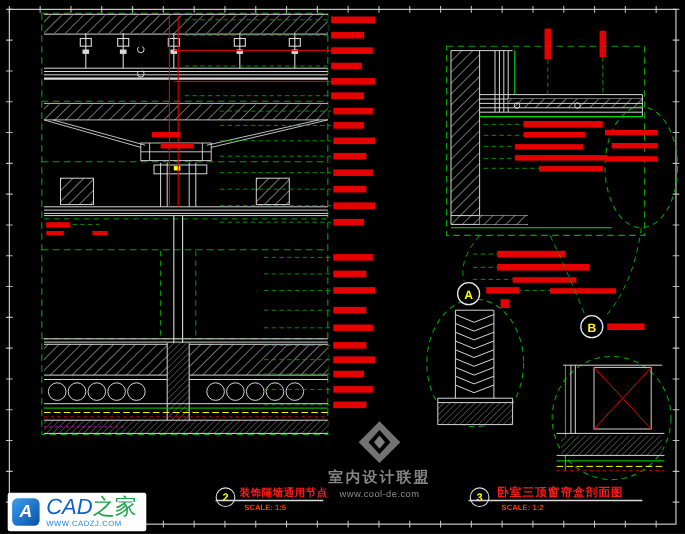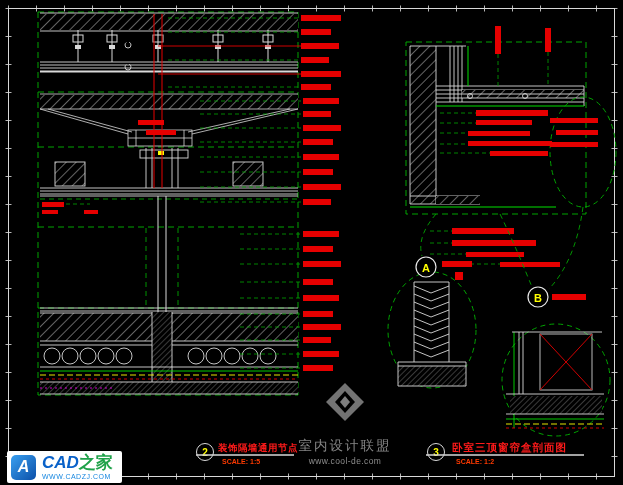--- a/index.html
+++ b/index.html
@@ -5,28 +5,28 @@
   *{margin:0;padding:0;box-sizing:border-box}
   html,body{background:#1a1a1a}
   .sheet{position:relative;width:623px;height:485px;background:#000;overflow:hidden;
          font-family:"Liberation Sans",sans-serif}
   .sheet svg.draw{position:absolute;left:0;top:0}
   .logo{position:absolute;left:7px;bottom:2px;display:flex;align-items:center;gap:6px;
         background:#fff;padding:3px 9px 3px 4px;border-radius:2px;z-index:6}
   .logo-icon{width:25px;height:25px;border-radius:5px;background:linear-gradient(135deg,#3aa0f0,#0b4fa8);
         color:#fff;font-weight:bold;font-style:italic;font-size:16px;display:flex;
         align-items:center;justify-content:center}
-  .logo-name{font-size:17px;font-weight:bold;line-height:1;white-space:nowrap}
+  .logo-name{font-size:20px;font-weight:normal;line-height:1;white-space:nowrap}
   .logo-name .cad{color:#0a62c9;font-style:italic}
   .logo-name .home{color:#1fa24a}
   .logo-url{font-size:7px;color:#1787e0;letter-spacing:.5px;margin-top:2px}
   .watermark{position:absolute;left:291px;top:381px;width:108px;text-align:center;
         color:#8f8f8f;opacity:.92;z-index:5}
   .wm-icon{display:flex;justify-content:center}
-  .wm-name{font-size:13.5px;font-weight:normal;letter-spacing:2px;margin-top:14px;color:#929292}
+  .wm-name{font-size:13.5px;font-weight:bold;letter-spacing:2px;margin-top:2px;color:#929292}
   .wm-url{font-size:8.5px;letter-spacing:.4px;margin-top:1px;color:#9a9a9a}
 </style>
 </head>
 <body>
 
 <div class="sheet">
 
 <svg class="draw" width="623" height="485" viewBox="0 0 623 485">
   <defs>
     <pattern id="h45" width="7" height="7" patternUnits="userSpaceOnUse" patternTransform="rotate(45)">

